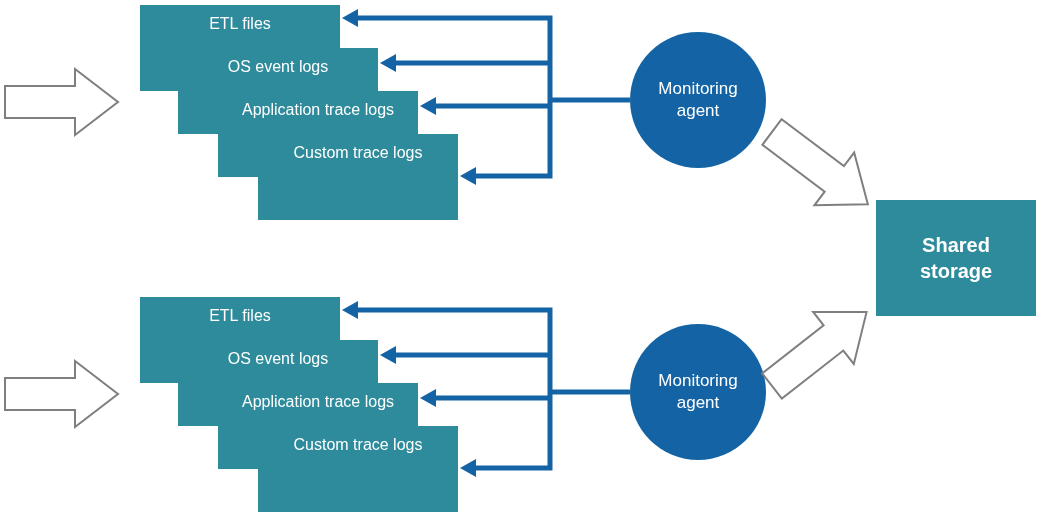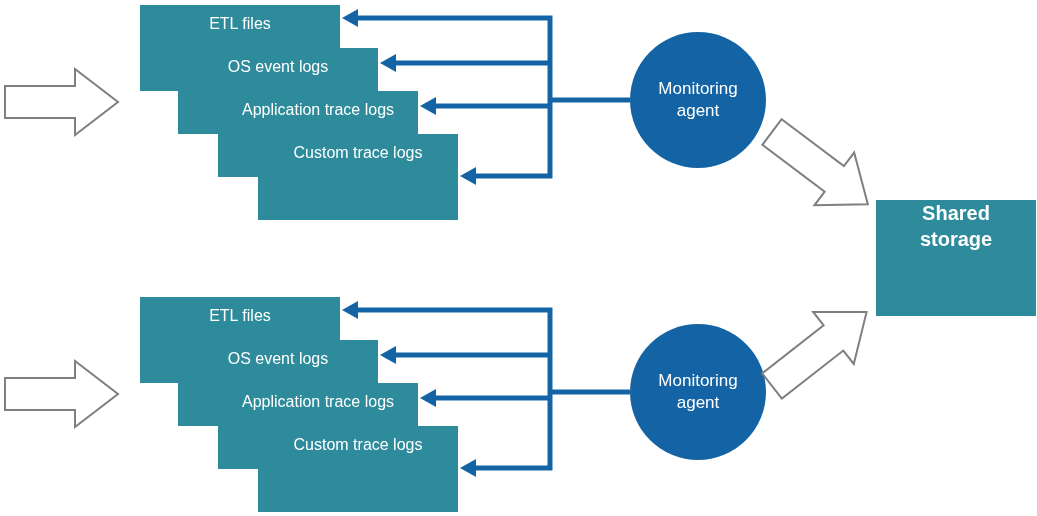--- a/index.html
+++ b/index.html
@@ -19,21 +19,21 @@
   }
   .agent {
     position:absolute; width:136px; height:136px; border-radius:50%;
     background:var(--agent-blue,#1464A5);
     color:#fff; display:flex; align-items:center; justify-content:flex-end;
     text-align:center; font-size:17px; line-height:1.3; padding:0 22px;
   }
   .storage {
     position:absolute; left:876px; top:200px; width:160px; height:116px;
     background:var(--box-teal,#2E8B9B);
-    color:#fff; display:flex; align-items:flex-start; justify-content:center;
+    color:#fff; display:flex; align-items:center; justify-content:center;
     text-align:center; font-size:20px; font-weight:700; line-height:1.3;
     padding:0 32px;
   }
 
   .blue-line { fill:none; stroke:var(--arrow-blue,#1464A5); stroke-width:5; stroke-linejoin:miter; }
   .blue-head { fill:var(--arrow-blue,#1464A5); stroke:none; }
   .outline-arrow { fill:#ffffff; stroke:var(--outline-gray,#7F7F7F); stroke-width:2; stroke-linejoin:miter; }
 </style>
 </head>
 <body>

